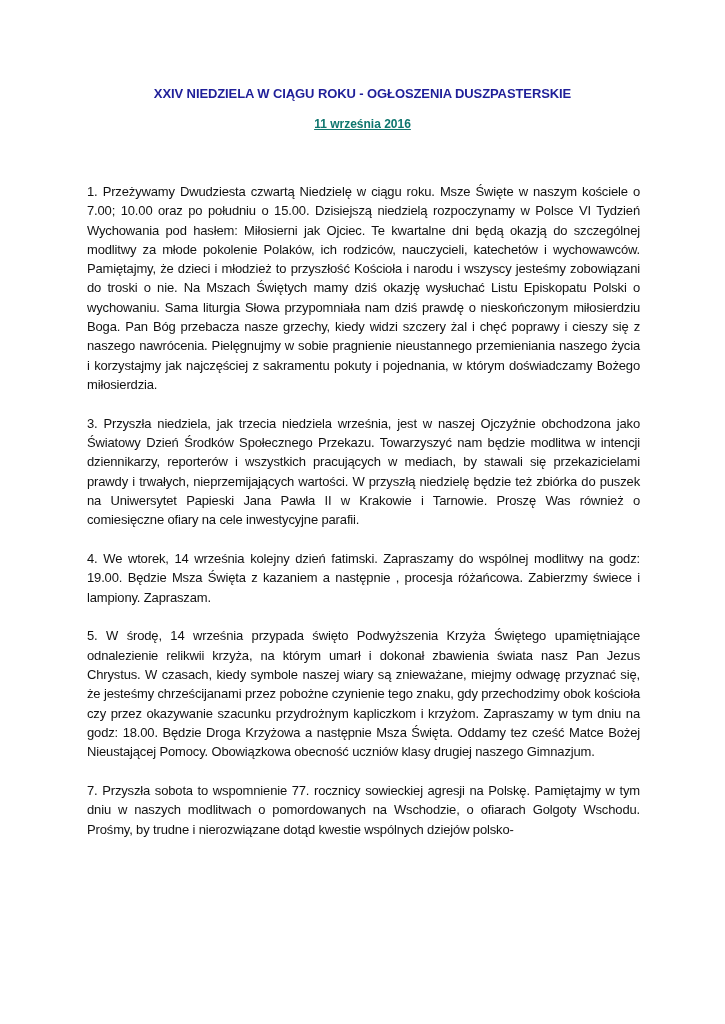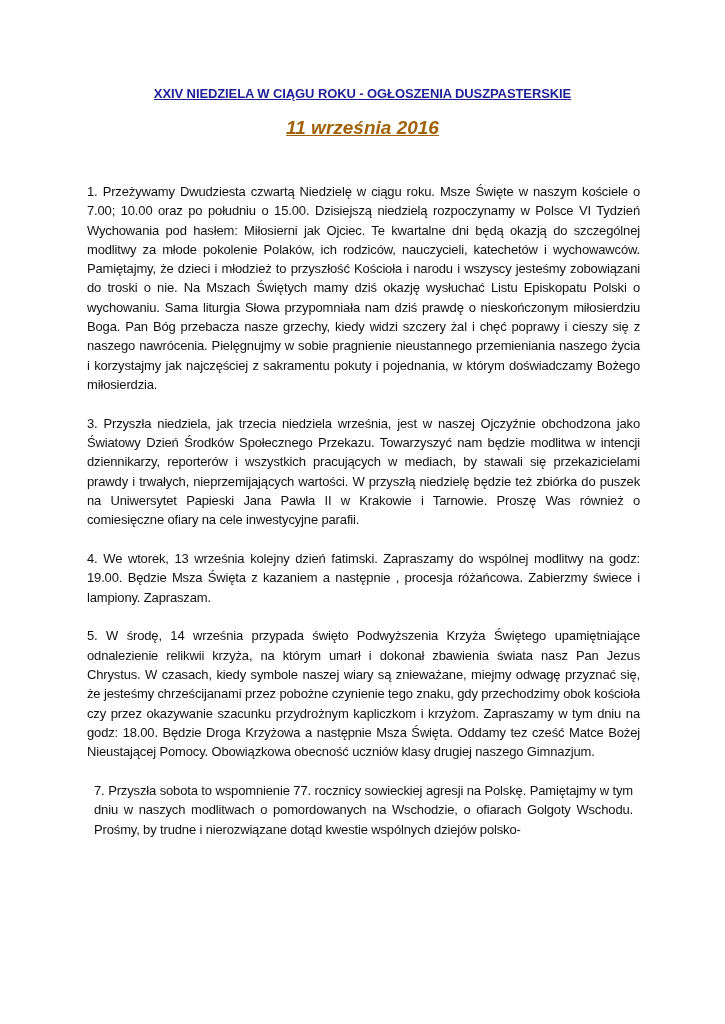--- a/index.html
+++ b/index.html
@@ -25,57 +25,55 @@
       position: absolute;
       left: 0;
       width: 725px;
       text-align: center;
     }
     .title {
       top: 86px;
       font-weight: bold;
       font-size: 13px;
       color: #1f1f99;
-      text-decoration: underline;
       letter-spacing: -0.1px;
     }
     .date {
       top: 117px;
       font-weight: bold;
-      font-size: 19px;
-      color: #a16207;
+      font-size: 12px;
+      color: #0f766e;
       text-decoration: underline;
-      font-style: italic;
     }
     .body-text {
       position: absolute;
       left: 87px;
       top: 182px;
       width: 553px;
     }
     .para {
       font-size: 13px;
       line-height: 19.3px;
       text-align: justify;
       margin: 0 0 19.5px 0;
       letter-spacing: -0.15px;
     }
     .para.cut {
-      margin: 7px;
+      margin: 0;
       height: 58px;
       overflow: hidden;
     }
   </style>
 </head>
 <body>
 
 <div class="page">
   <div class="header title">XXIV NIEDZIELA W CIĄGU ROKU - OGŁOSZENIA DUSZPASTERSKIE</div>
   <div class="header date">11 września 2016</div>
 
   <div class="body-text">
     <p class="para">1. Przeżywamy Dwudziesta czwartą Niedzielę w ciągu roku. Msze Święte w naszym kościele o 7.00; 10.00 oraz po południu o 15.00. Dzisiejszą niedzielą rozpoczynamy w Polsce VI Tydzień Wychowania pod hasłem: Miłosierni jak Ojciec. Te  kwartalne dni będą okazją do szczególnej modlitwy za młode pokolenie Polaków, ich rodziców, nauczycieli, katechetów i wychowawców. Pamiętajmy, że dzieci i młodzież to przyszłość Kościoła i narodu i wszyscy jesteśmy zobowiązani do troski o nie. Na Mszach Świętych mamy dziś okazję wysłuchać Listu Episkopatu Polski o wychowaniu. Sama  liturgia Słowa przypomniała nam dziś prawdę o nieskończonym miłosierdziu Boga. Pan Bóg przebacza nasze grzechy, kiedy widzi szczery żal i chęć poprawy i cieszy się z naszego nawrócenia. Pielęgnujmy w sobie pragnienie nieustannego przemieniania naszego życia i korzystajmy jak najczęściej z sakramentu pokuty i pojednania, w którym doświadczamy Bożego miłosierdzia.</p>
     <p class="para">3. Przyszła niedziela, jak  trzecia niedziela września, jest w naszej Ojczyźnie  obchodzona jako Światowy Dzień Środków Społecznego Przekazu. Towarzyszyć nam będzie modlitwa w intencji dziennikarzy, reporterów i wszystkich pracujących w mediach, by stawali się przekazicielami prawdy i trwałych, nieprzemijających wartości.  W przyszłą niedzielę będzie też zbiórka do puszek na Uniwersytet Papieski Jana Pawła II w Krakowie i Tarnowie. Proszę Was również o comiesięczne ofiary na cele inwestycyjne parafii.</p>
-    <p class="para">4. We wtorek, 13 września kolejny dzień fatimski. Zapraszamy do wspólnej modlitwy na godz: 19.00. Będzie Msza Święta z kazaniem a następnie , procesja różańcowa. Zabierzmy świece i lampiony. Zapraszam.</p>
+    <p class="para">4. We wtorek, 14 września kolejny dzień fatimski. Zapraszamy do wspólnej modlitwy na godz: 19.00. Będzie Msza Święta z kazaniem a następnie , procesja różańcowa. Zabierzmy świece i lampiony. Zapraszam.</p>
     <p class="para">5. W środę, 14 września przypada święto Podwyższenia Krzyża Świętego upamiętniające odnalezienie relikwii krzyża, na którym umarł i dokonał zbawienia świata nasz Pan Jezus Chrystus. W czasach, kiedy symbole naszej wiary są znieważane, miejmy odwagę przyznać się, że jesteśmy chrześcijanami przez pobożne czynienie tego znaku, gdy przechodzimy obok kościoła czy przez okazywanie szacunku przydrożnym kapliczkom i krzyżom. Zapraszamy w tym dniu na godz: 18.00. Będzie Droga Krzyżowa a następnie Msza Święta. Oddamy tez cześć Matce Bożej Nieustającej Pomocy. Obowiązkowa obecność uczniów klasy drugiej naszego Gimnazjum.</p>
     <p class="para cut">7. Przyszła sobota to wspomnienie 77. rocznicy sowieckiej agresji na Polskę. Pamiętajmy w tym dniu w naszych modlitwach o pomordowanych na Wschodzie, o ofiarach Golgoty Wschodu.  Prośmy, by trudne i nierozwiązane dotąd kwestie wspólnych dziejów polsko-</p>
   </div>
 </div>
 
 </body></html>

